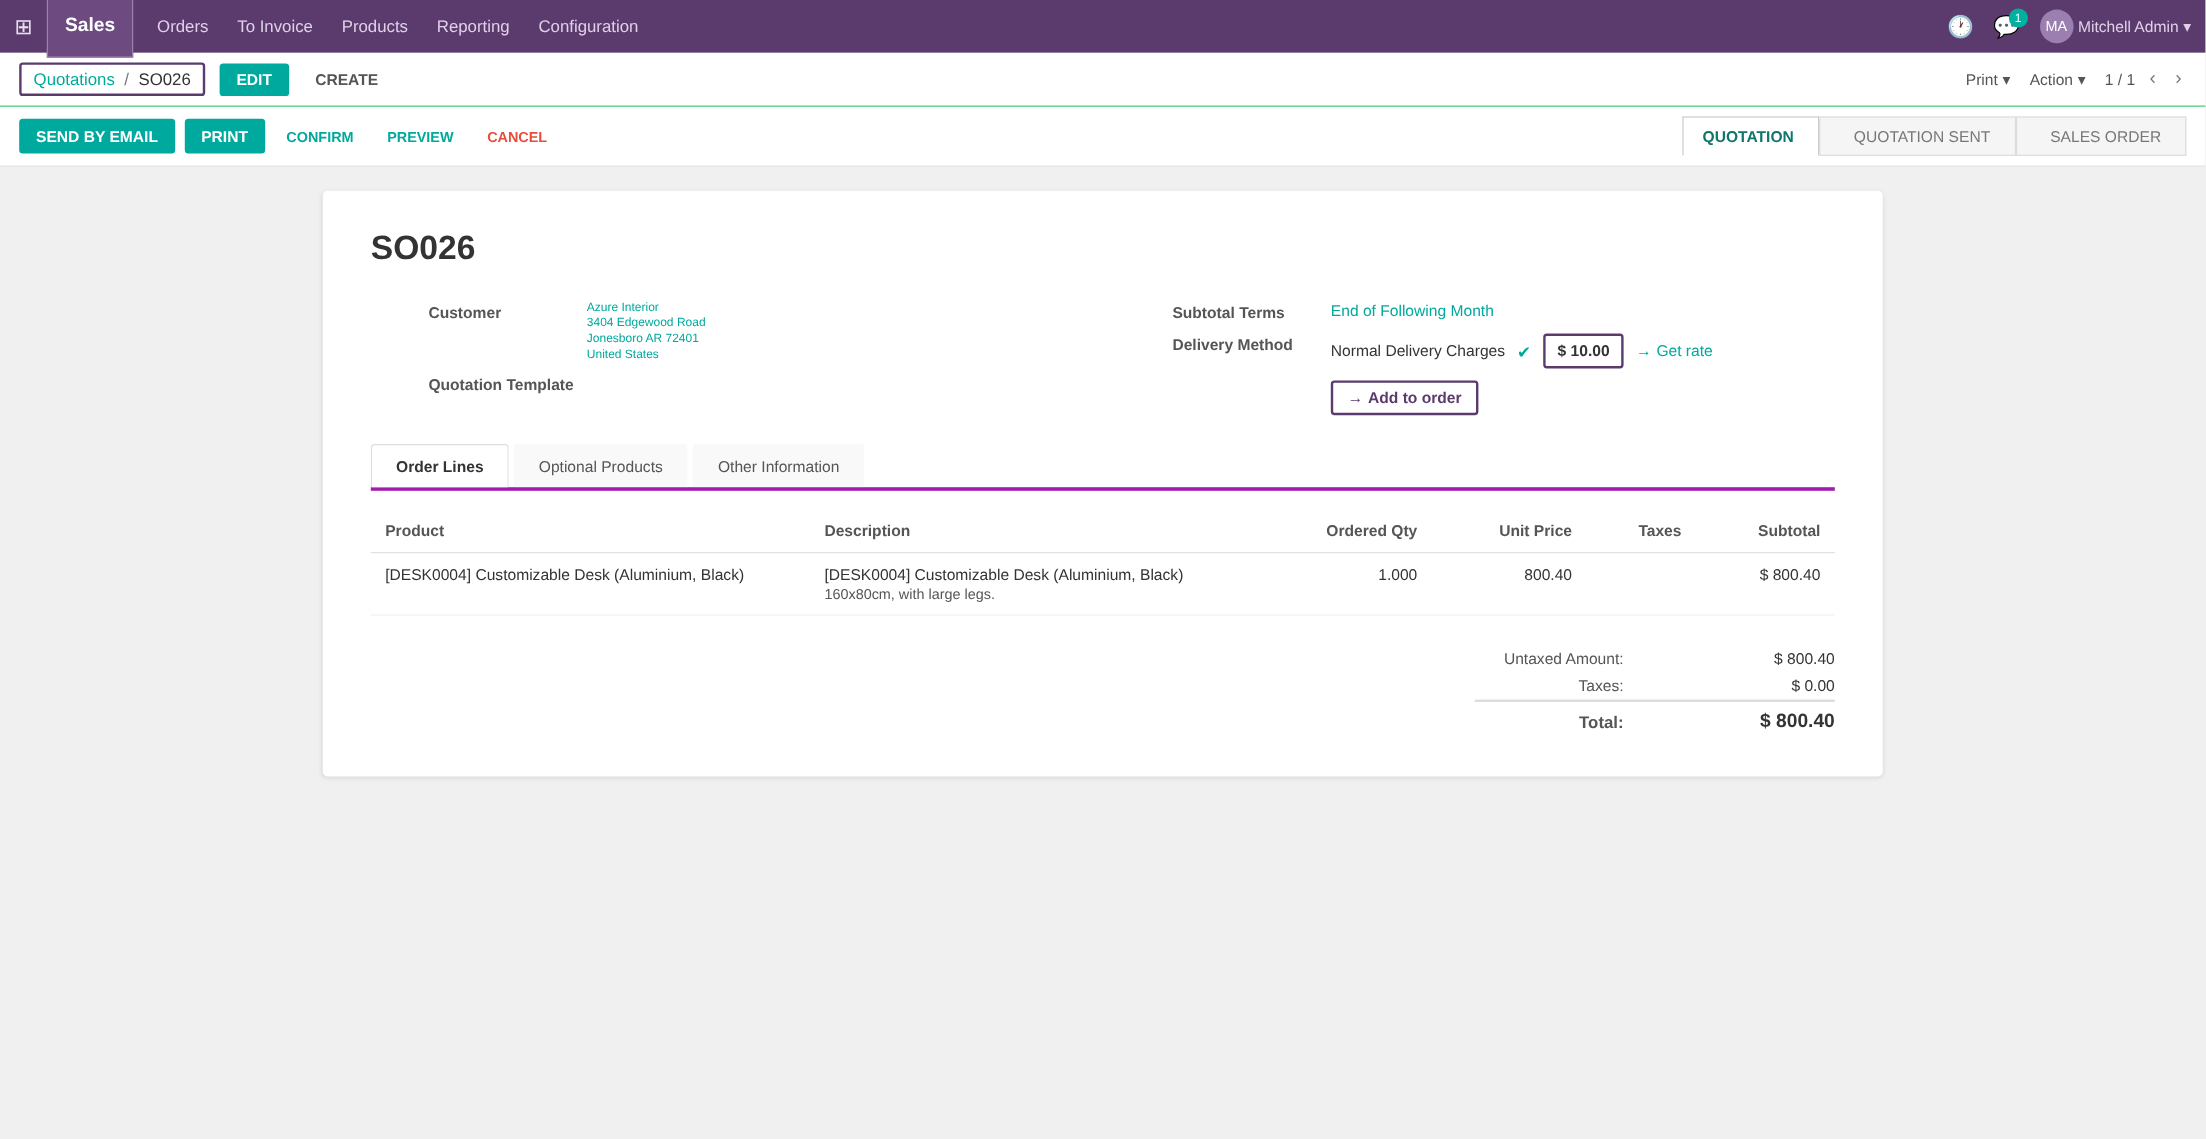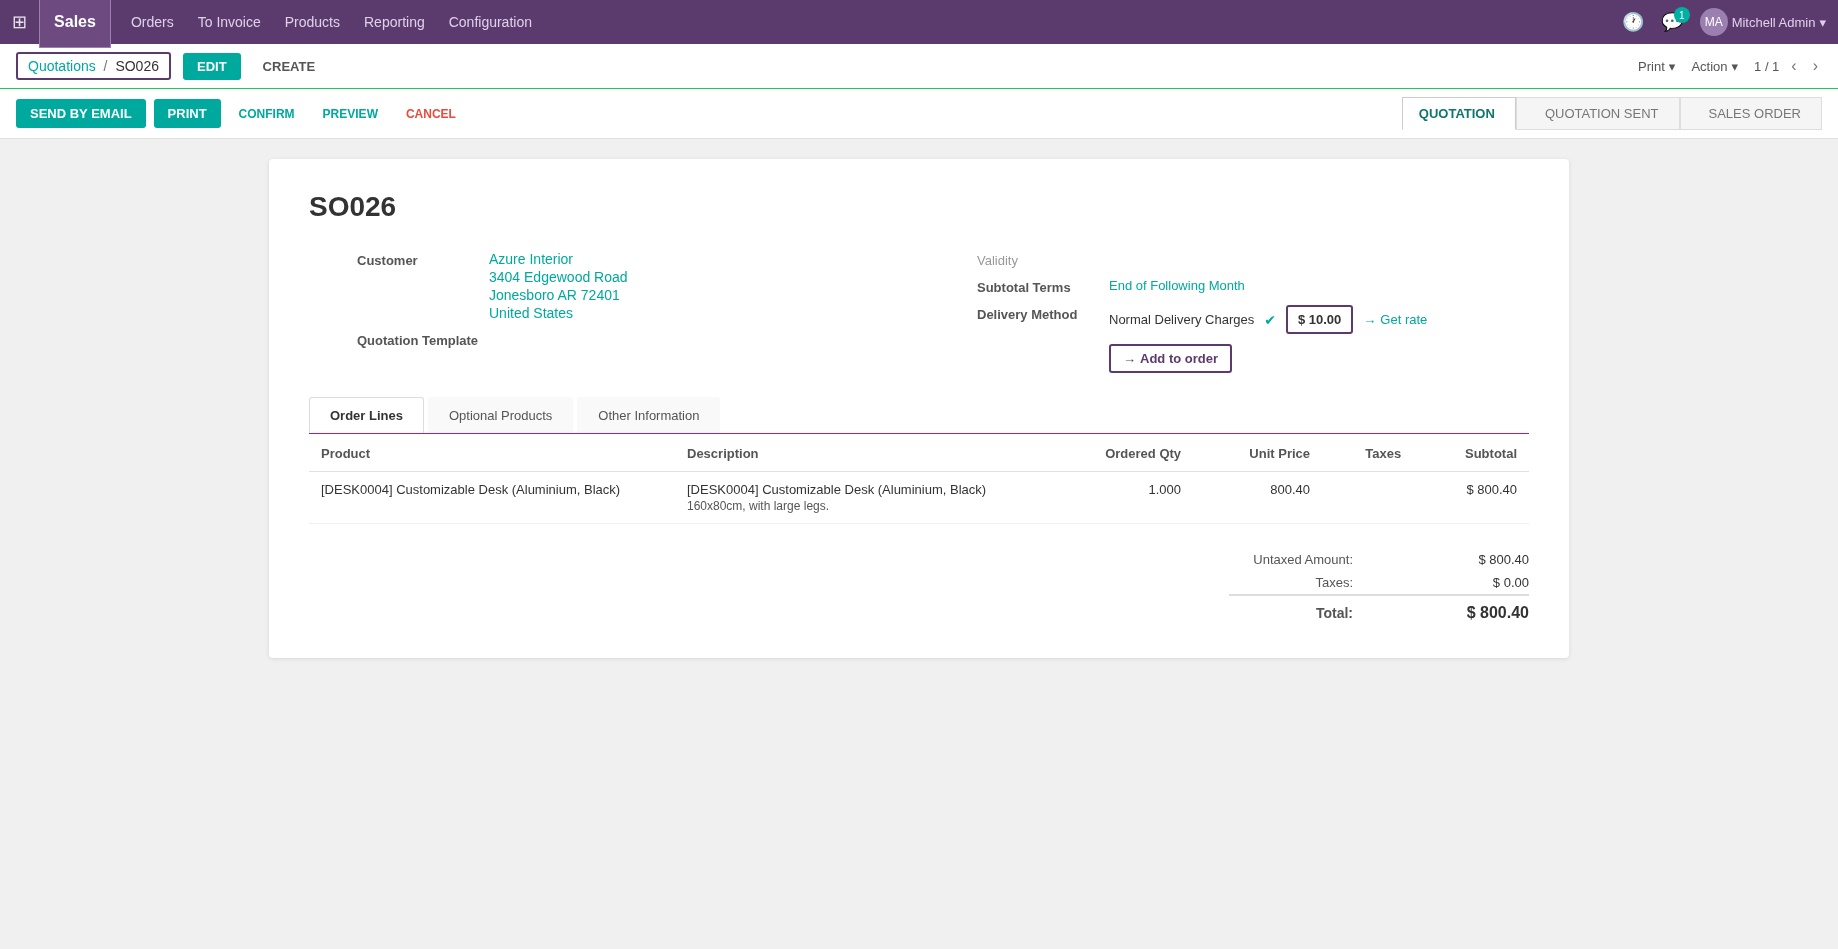--- a/index.html
+++ b/index.html
@@ -258,21 +258,21 @@
     }
     .field-value {
       color: #333;
       font-size: 13px;
     }
     .field-value.link {
       color: #00a99d;
       cursor: pointer;
     }
     .address-block { display: flex; flex-direction: column; gap: 2px; }
-    .address-block span { color: #00a99d; cursor: pointer; font-size: 14px; }
+    .address-block span { color: #00a99d; cursor: pointer; font-size: 10px; }
 
     
     .delivery-row {
       display: flex;
       align-items: center;
       gap: 10px;
       flex-wrap: wrap;
     }
     .delivery-name { color: #333; font-size: 13px; }
     .check-icon { color: #00a99d; font-size: 14px; }
@@ -304,22 +304,22 @@
       padding: 5px 12px;
       display: flex;
       align-items: center;
       gap: 4px;
       font-weight: bold;
     }
 
     
     .tabs {
       display: flex;
-      border-bottom: 1px solid #a21caf;
-      margin-bottom: 2px;
+      border-bottom: 3px solid #a21caf;
+      margin-bottom: 16px;
     }
     .tab {
       padding: 10px 20px;
       cursor: pointer;
       font-size: 13px;
       color: #555;
       border: 1px solid transparent;
       border-bottom: none;
       border-radius: 3px 3px 0 0;
       background: #f9f9f9;
@@ -473,24 +473,20 @@
             <span>United States</span>
           </div>
         </div>
         <div class="field-row">
           <span class="field-label">Quotation Template</span>
           <span class="field-value"></span>
         </div>
       </div>
 
       <div class="field-group">
-        <div class="field-row">
-          <span class="field-label light" style="color:#999; font-weight:normal;">Validity</span>
-          <span class="field-value"></span>
-        </div>
         <div class="field-row">
           <span class="field-label">Subtotal Terms</span>
           <span class="field-value link">End of Following Month</span>
         </div>
         <div class="field-row">
           <span class="field-label">Delivery Method</span>
           <div class="delivery-row">
             <span class="delivery-name">Normal Delivery Charges</span>
             <span class="check-icon">✔</span>
             <span class="delivery-price-box">$ 10.00</span>

